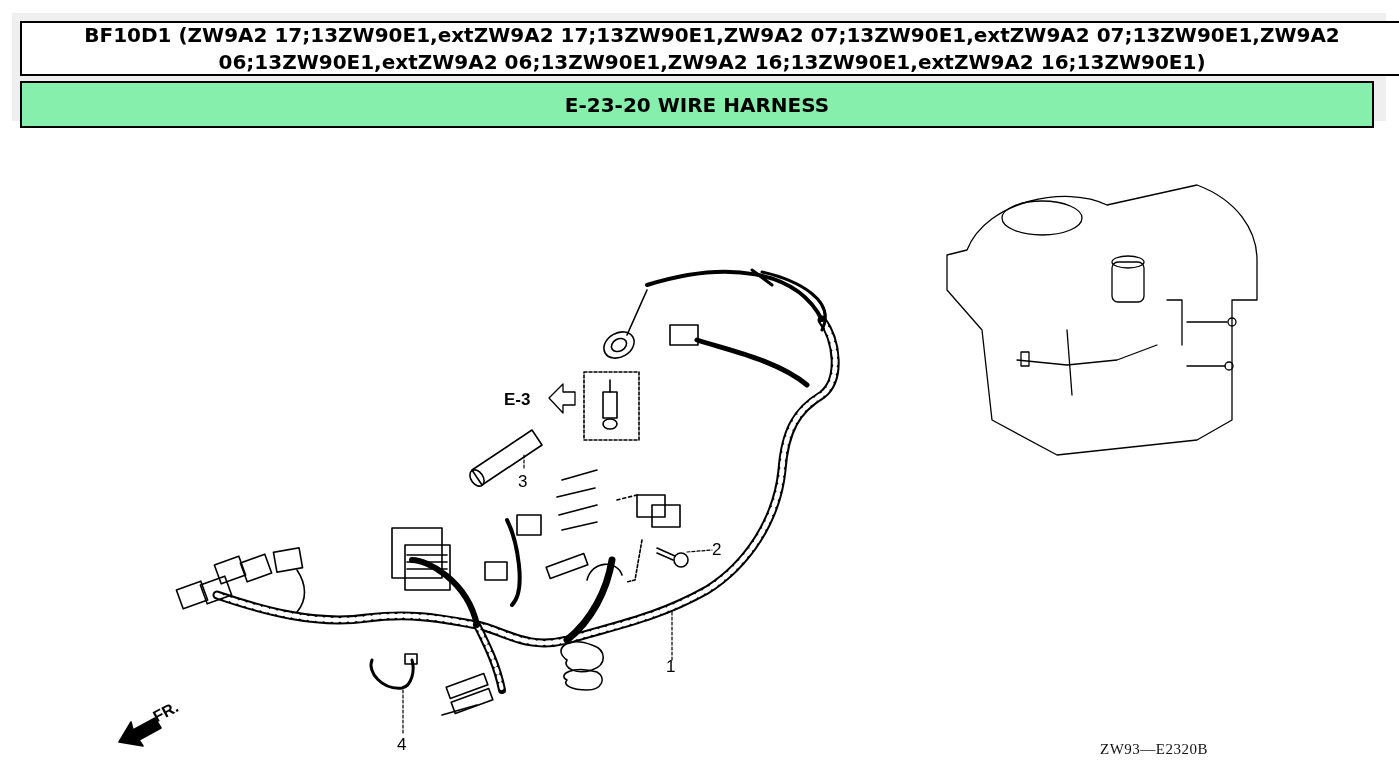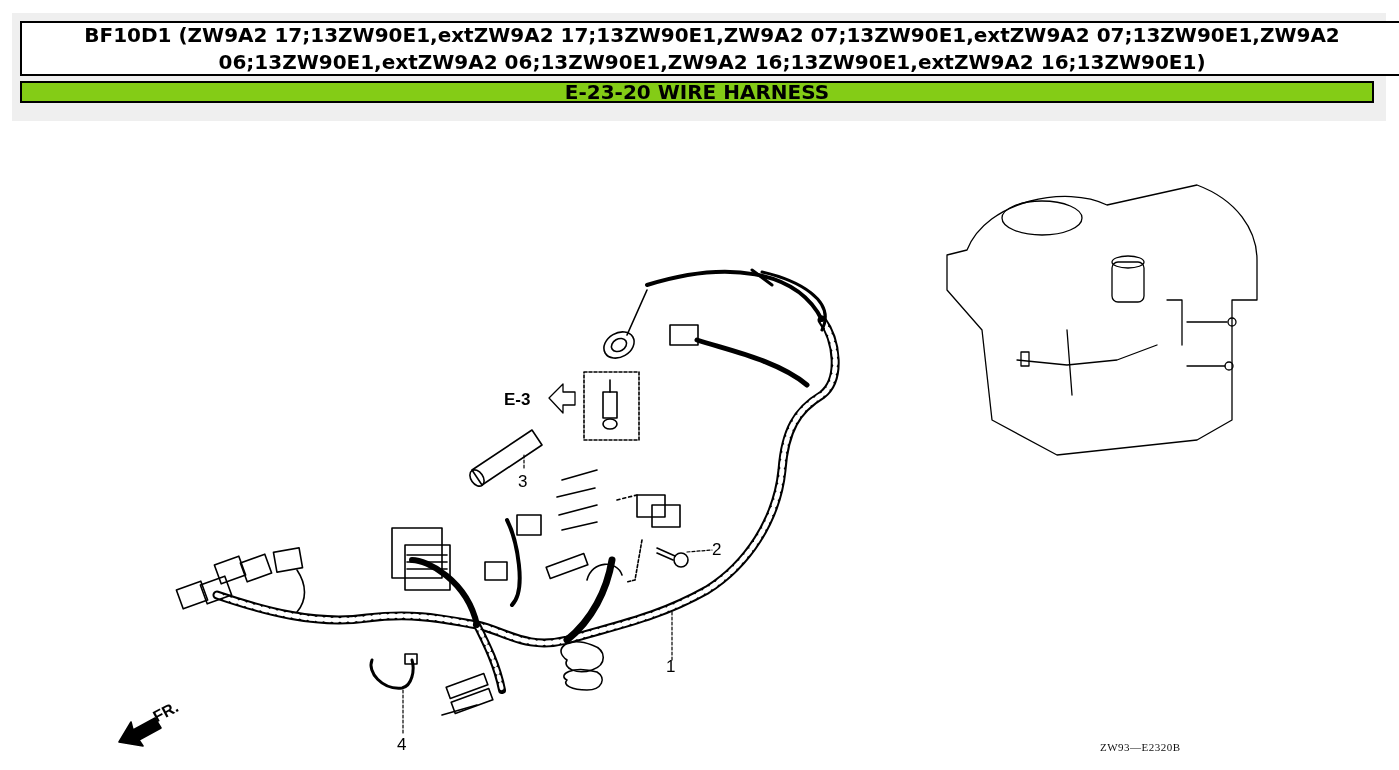--- a/index.html
+++ b/index.html
@@ -9,35 +9,35 @@
     background: #efefef;
   }
   .title-box {
     position: absolute; left: 8px; top: 8px; width: 1384px; height: 55px;
     border: 2px solid #000; background: #fff; box-sizing: border-box;
     display: flex; align-items: center; justify-content: center; text-align: center;
     font-weight: bold; font-size: 20px; line-height: 27px; color: #000;
     padding: 0 21px;
   }
   .subtitle-box {
-    position: absolute; left: 8px; top: 68px; width: 1354px; height: 22px;
-    border: 2px solid #000; background: #84cc16; box-sizing: border-box;
+    position: absolute; left: 8px; top: 68px; width: 1354px; height: 47px;
+    border: 2px solid #000; background: #86efac; box-sizing: border-box;
     display: flex; align-items: center; justify-content: center;
     font-weight: bold; font-size: 20px; color: #000;
   }
   .diagram { position: absolute; left: 7px; top: 125px; width: 1399px; height: 645px; }
   .diagram svg { position: absolute; left: 0; top: 0; }
   .callout {
     position: absolute; font-family: "Liberation Sans", sans-serif; font-size: 17px; color: #000;
   }
   .ref-label {
     position: absolute; font-family: "Liberation Sans", sans-serif; font-weight: bold; font-size: 17px; color: #000;
   }
   .code-label {
-    position: absolute; font-family: "Liberation Serif", serif; font-size: 11px; color: #111; letter-spacing: 0.5px;
+    position: absolute; font-family: "Liberation Serif", serif; font-size: 15px; color: #111; letter-spacing: 0.5px;
   }
   .fr-label {
     position: absolute; font-family: "Liberation Sans", sans-serif; font-weight: bold; font-size: 16px; color: #000;
     transform: rotate(-28deg);
   }
 </style>
 </head>
 <body>
 
 <div class="header-wrap">

